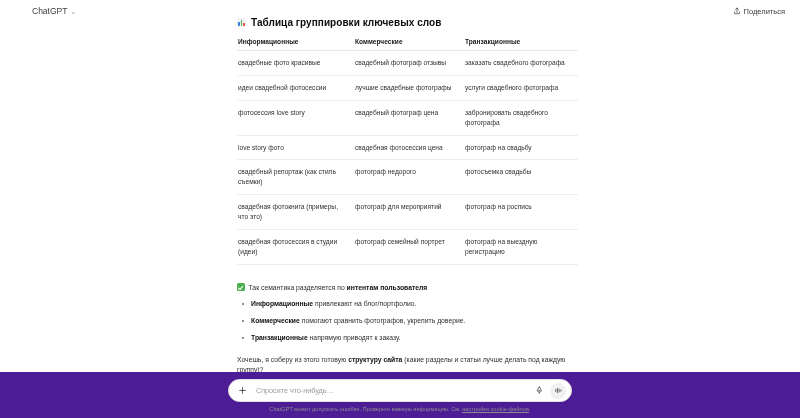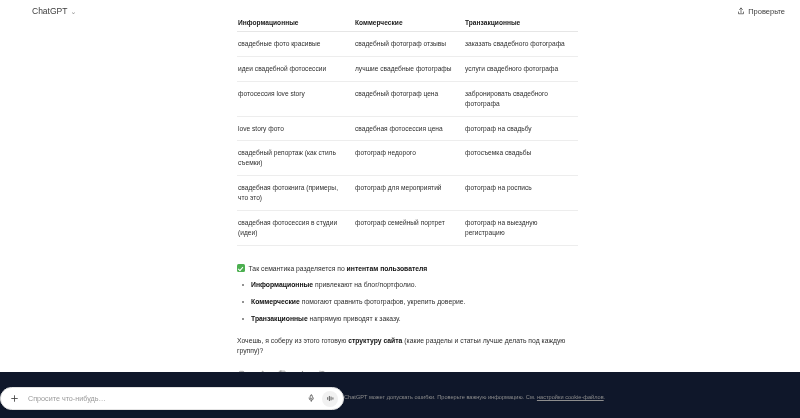--- a/index.html
+++ b/index.html
@@ -218,23 +218,23 @@
     letter-spacing: 0.5px;
     padding-bottom: 4px;
   }
 
   
   .composer-wrap {
     position: absolute;
     left: 0; right: 0;
     bottom: 0;
     height: 46px;
-    background: #0f172a;
-    display: flex;
-    flex-direction: row;
+    background: #4c1d95;
+    display: flex;
+    flex-direction: column;
     align-items: center;
   }
   .composer {
     margin-top: 7px;
     width: 344px;
     height: 23px;
     border: 1px solid #e2e2e2;
     border-radius: 14px;
     background: #ffffff;
     display: flex;
@@ -299,27 +299,35 @@
   <div class="brand">
     <span>ChatGPT</span>
     <span class="chev">⌄</span>
   </div>
   <div class="share-btn">
     <svg width="8" height="8" viewBox="0 0 16 16" fill="none" stroke="#3c3c3c" stroke-width="1.4" stroke-linecap="round" stroke-linejoin="round">
       <path d="M8 11V2"></path>
         <path d="M5 5l3-3 3 3"></path>
         <path d="M3 10v3.5h10V10"></path>
     </svg>
-    <span>Проверьте</span>
+    <span>Поделиться</span>
   </div>
 </div>
 
 <div class="thread">
   <div class="msg">
 
+    <div class="md-h">
+      <span class="emoji-chart">
+          <i></i>
+          <i></i>
+          <i></i>
+        </span>
+      <span>Таблица группировки ключевых слов</span>
+    </div>
 
     <table class="kw">
       <colgroup>
           <col class="c1">
           <col class="c2">
           <col class="c3">
         </colgroup>
       <thead>
         <tr>
           <th>Информационные</th>

